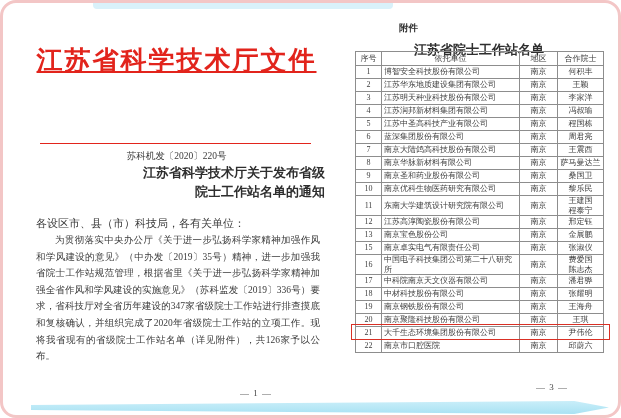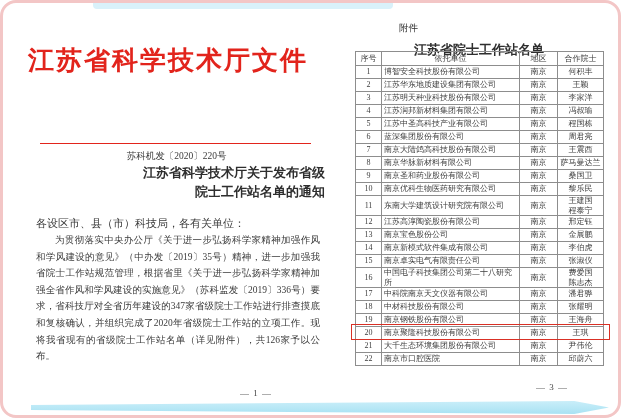--- a/index.html
+++ b/index.html
@@ -23,24 +23,24 @@
     background:linear-gradient(180deg,#c3ecf8,#9fdff2);
     clip-path:polygon(0 30%,94% 0,100% 50%,94% 100%,0 70%);
     opacity:.9;
   }
   .page{position:absolute;top:0;height:418px;}
   .page-left{left:25px;width:297px;}
   .page-right{left:335px;width:282px;}
 
   .letterhead{
     position:absolute;top:40px;left:0;width:100%;
-    text-align:left;
+    text-align:center;
     font-family:"Liberation Sans", sans-serif;
     font-weight:bold;font-size:26px;letter-spacing:2px;
-    color:#e2241c;margin:0;
+    color:#e2241c;margin:0;text-decoration:underline;
   }
   .doc-number{
     position:absolute;top:123px;left:0;width:100%;
     text-align:center;font-size:9.5px;color:#3a3a3a;margin-top:24px;
   }
   .red-rule{
     position:absolute;top:140px;left:12px;right:14px;
     height:0;border:none;border-top:1.6px solid #e2241c;margin:0;
   }
   .doc-title{
@@ -59,21 +59,21 @@
     text-align:justify;text-indent:2em;margin:0;
   }
   .page-num{
     position:absolute;font-size:9px;color:#444;letter-spacing:1px;
   }
   .page-num-left{top:385px;left:212px;}
   .page-num-right{top:379px;left:198px;}
 
   .attachment-label{
     position:absolute;top:19px;left:33px;
-    font-size:9.5px;font-weight:400;color:#2e2e2e;padding-left:28px;
+    font-size:9.5px;font-weight:700;color:#2e2e2e;padding-left:28px;
   }
   .table-title{
     position:absolute;top:38px;left:17px;width:248px;
     text-align:center;font-weight:bold;font-size:13px;color:#2e2e2e;
     font-family:"Liberation Sans", sans-serif;
   }
   .table-wrap{position:absolute;top:48px;left:17px;width:248px;}
   table.roster{
     width:248px;border-collapse:collapse;table-layout:fixed;
     font-size:8px;color:#3d3d3d;
@@ -204,26 +204,20 @@
               <td class="c-region">南京</td>
               <td class="c-name">邢定钰</td>
             </tr>
             <tr>
               <td class="c-no">13</td>
               <td class="c-org">南京宝色股份公司</td>
               <td class="c-region">南京</td>
               <td class="c-name">金展鹏</td>
             </tr>
             <tr>
-              <td class="c-no">14</td>
-              <td class="c-org">南京新模式软件集成有限公司</td>
-              <td class="c-region">南京</td>
-              <td class="c-name">李伯虎</td>
-            </tr>
-            <tr>
               <td class="c-no">15</td>
               <td class="c-org">南京卓实电气有限责任公司</td>
               <td class="c-region">南京</td>
               <td class="c-name">张淑仪</td>
             </tr>
             <tr>
               <td class="c-no">16</td>
               <td class="c-org">中国电子科技集团公司第二十八研究所</td>
               <td class="c-region">南京</td>
               <td class="c-name">费爱国

